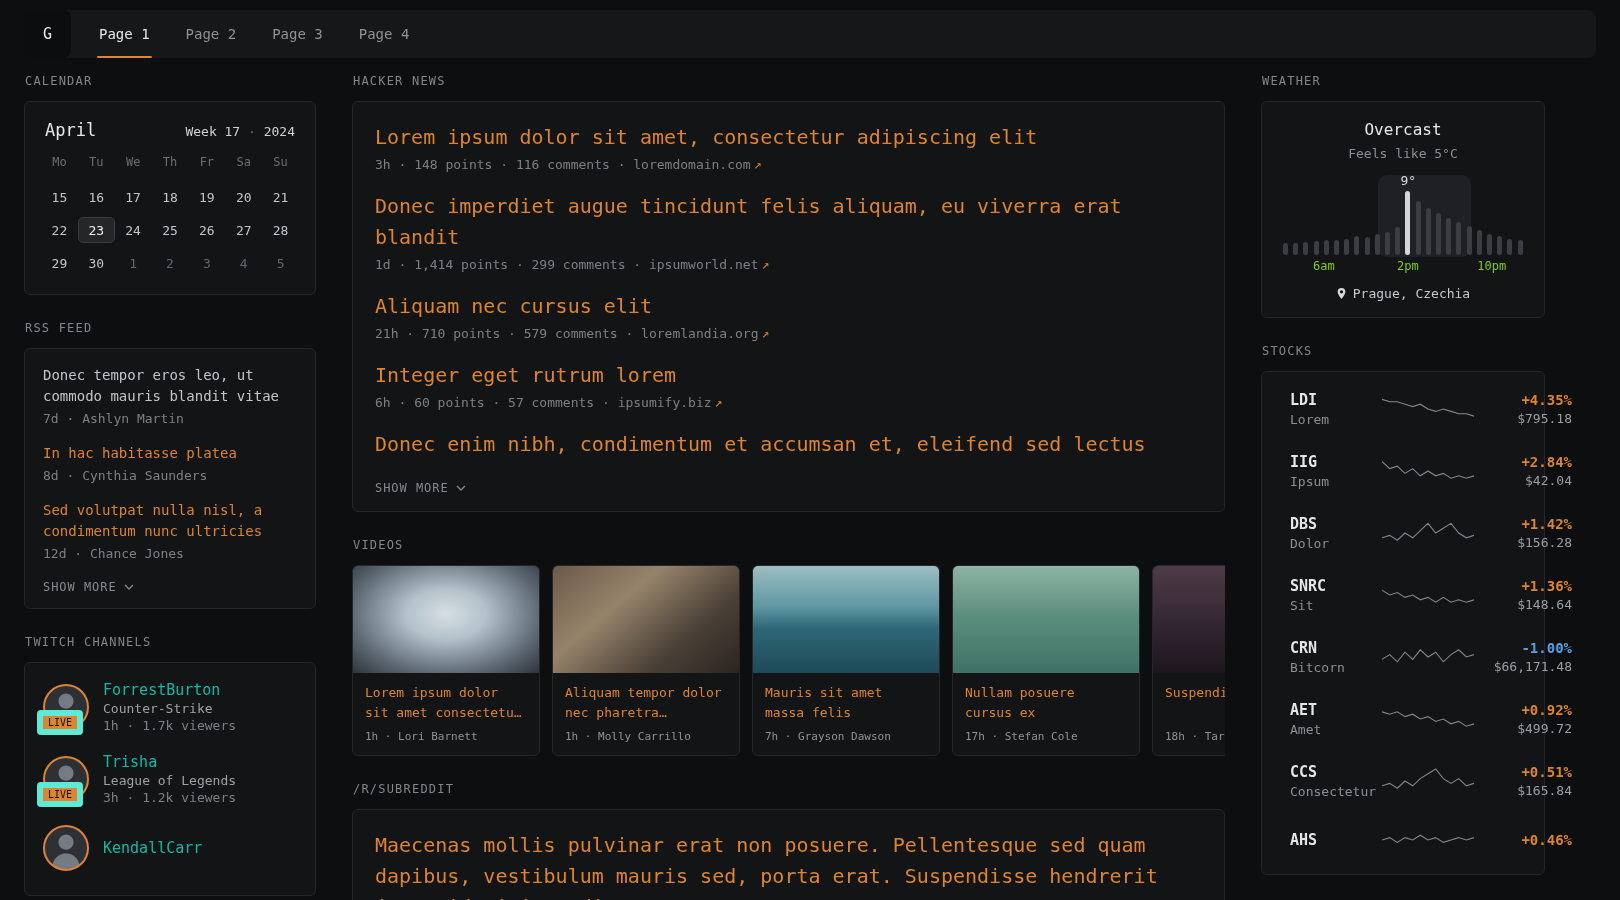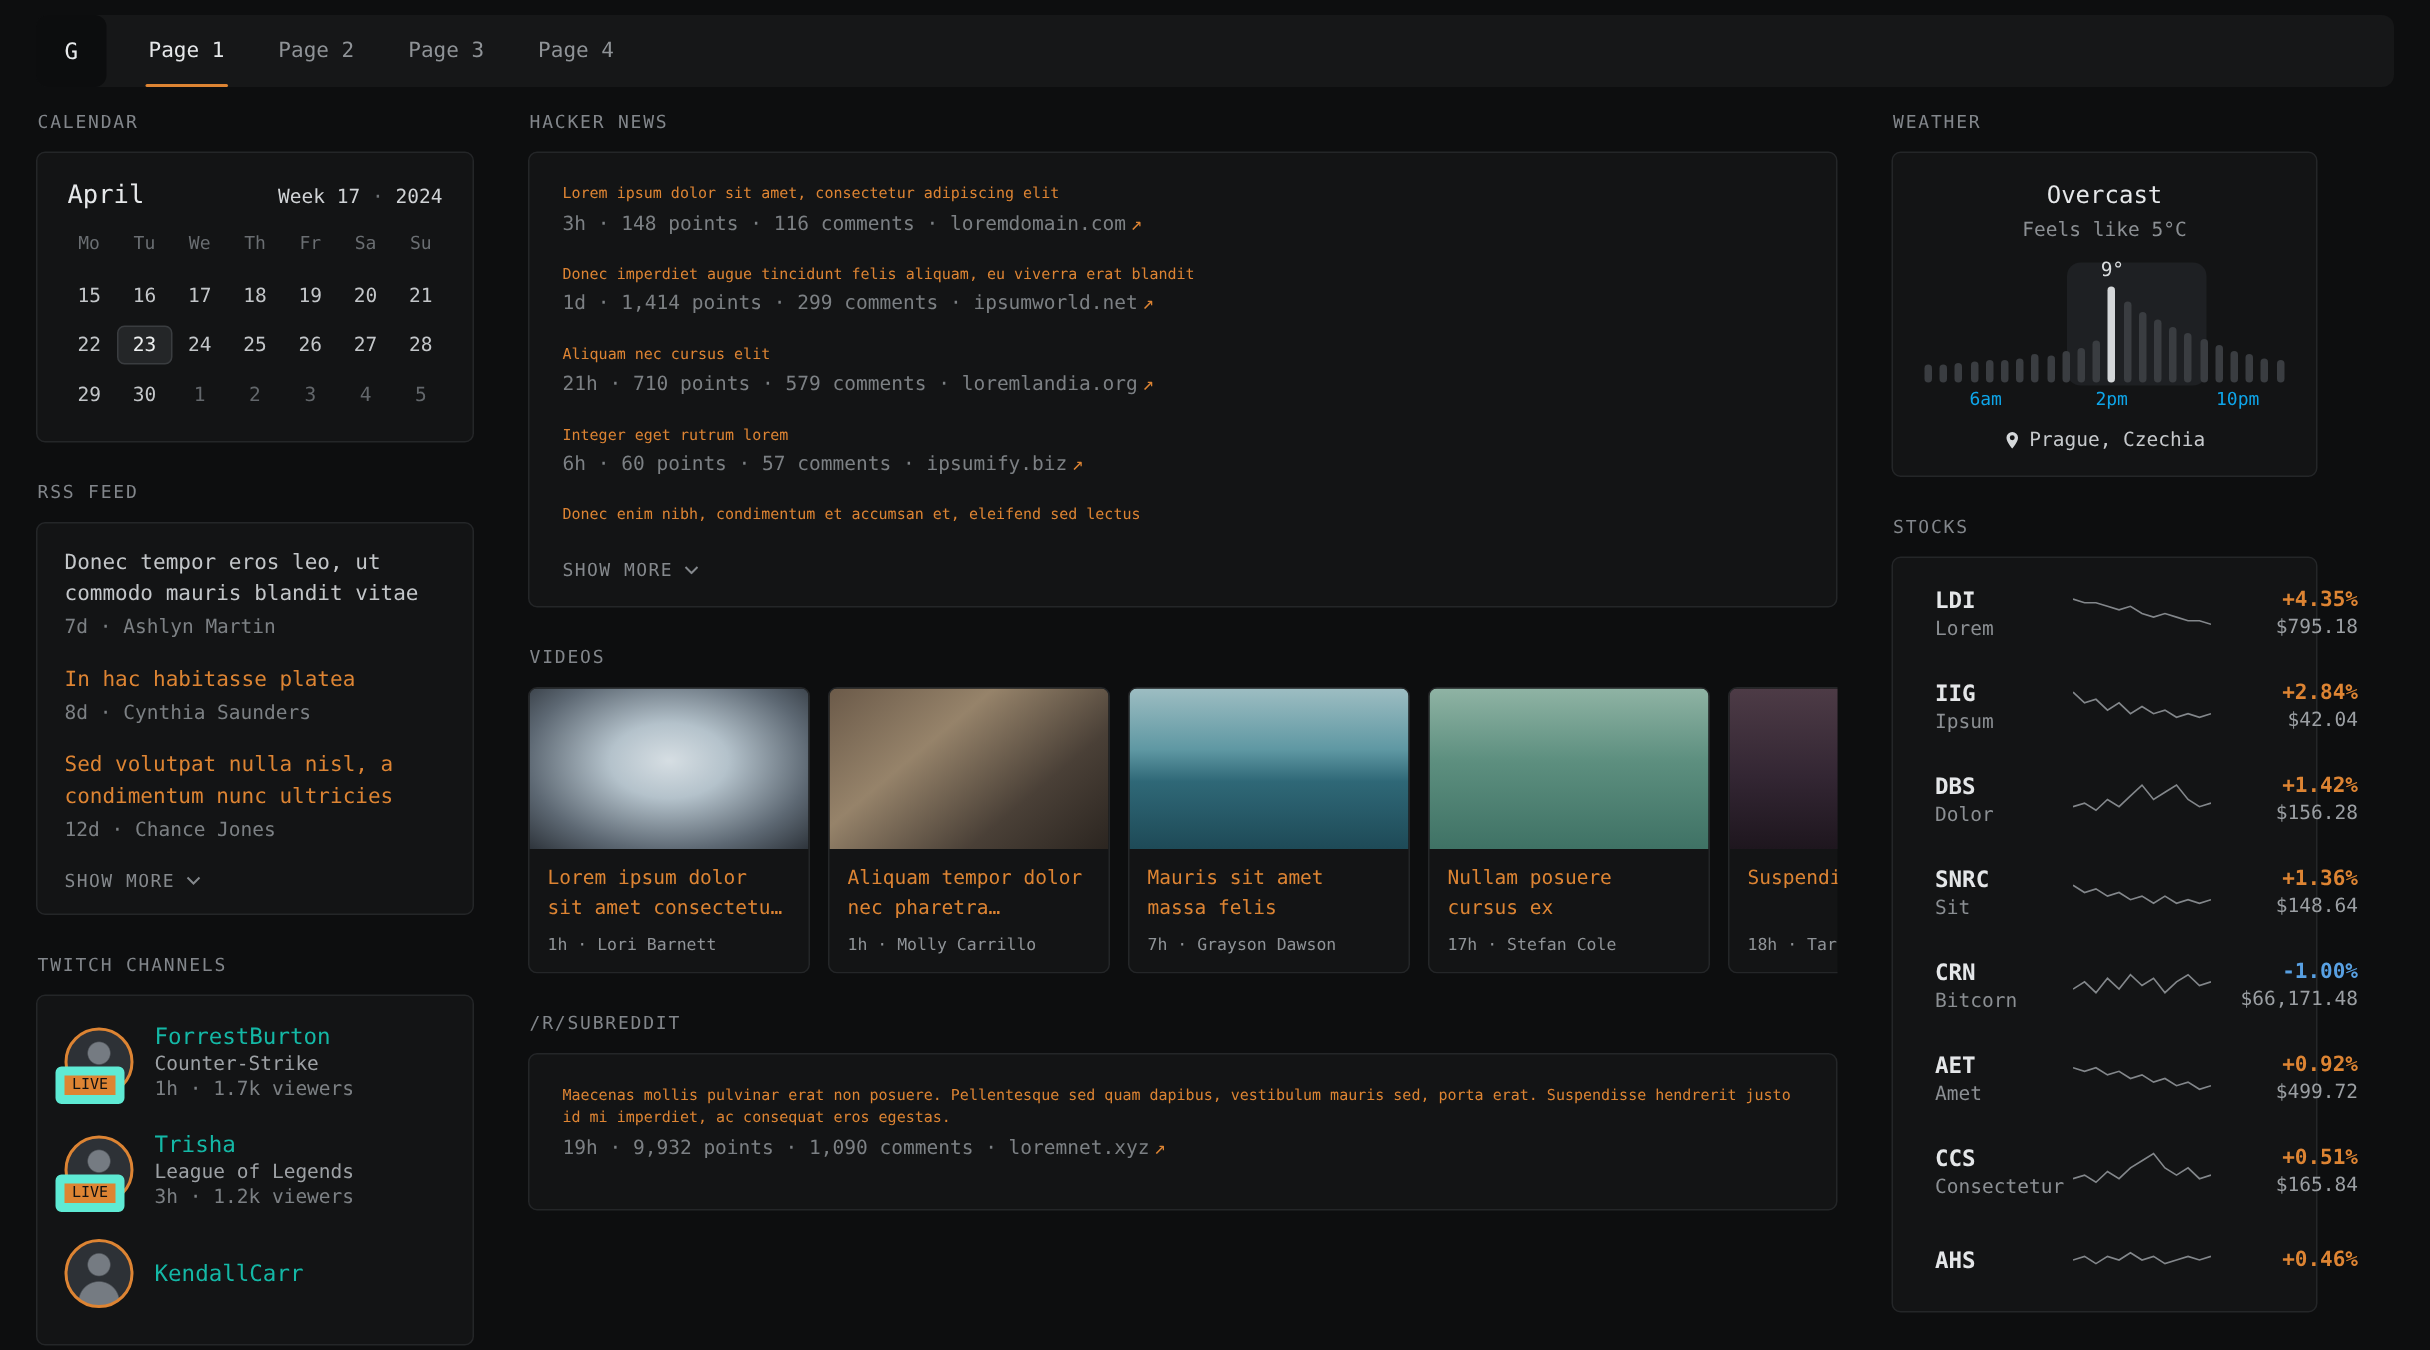--- a/index.html
+++ b/index.html
@@ -43,21 +43,21 @@
   .cal-cell.sel { background:#242628; border:1px solid #3a3d40; border-radius:5px; color:#eef0f1; }
   .cal-cell.muted { color:#63676b; }
 
   
   .rss-card { padding:16px 18px 14px; }
   .hn-card { padding:20px 22px 16px; }
   .sub-card { padding:20px 22px 16px; }
   .feed-item { margin-bottom:17px; }
   .hn-card .feed-item { margin-bottom:19px; }
   .feed-title { display:block; color:var(--accent); font-size:14px; line-height:1.5; }
-  .hn-card .feed-title, .sub-card .feed-title { font-size:10px; line-height:1.55; }
+  .hn-card .feed-title, .sub-card .feed-title { font-size:20px; line-height:1.55; }
   .feed-title.read { color:#c3c6c9; }
   .feed-meta { color:#7c8084; font-size:13px; margin-top:4px; }
   .ext { color:var(--accent); margin-left:3px; }
   .show-more { display:inline-flex; align-items:center; gap:7px; color:#85898d; font-size:12px;
                letter-spacing:0.08em; margin-top:2px; cursor:pointer; background:none; border:none;
                font-family:inherit;justify-content:center; }
 
   
   .twitch-card { padding:18px; }
   .channel { display:flex; gap:14px; margin-bottom:20px; align-items:center; }
@@ -96,21 +96,21 @@
   .w-cond { font-size:16px; color:#e6e8ea; }
   .w-feels { font-size:13px; color:#8b8f93; margin-top:7px; }
   .w-chart { position:relative; height:98px; margin-top:14px; }
   .w-day-band { position:absolute; left:40%; width:37%; top:0; bottom:16px; background:#1e2023; border-radius:9px; }
   .w-bars { position:absolute; left:2%; right:2%; bottom:18px; height:64px;
             display:flex; align-items:flex-end; justify-content:space-between; }
   .wbar { width:5px; border-radius:2.5px; background:#3a3d41; }
   .wbar.peak { background:#d4d7d9; }
   .w-peak { position:absolute; top:-2px; transform:translateX(-50%); font-size:13px; color:#d9dcde; }
   .w-times { position:absolute; left:2%; right:2%; bottom:0; height:14px; }
-  .w-time { position:absolute; transform:translateX(-50%); font-size:12px; color:#0ea5e9;text-align:right; }
+  .w-time { position:absolute; transform:translateX(-50%); font-size:12px; color:#84cc16;text-align:right; }
   .w-loc { margin-top:13px; display:flex; justify-content:center; align-items:center; gap:6px;
            font-size:13px; color:#c6c9cc; }
 
   
   .stocks-card { padding:6px 28px; }
   .stock-row { display:flex; align-items:center; justify-content:space-between; padding:13px 0; }
   .stock-id { width:92px; flex:none; }
   .stock-ticker { font-size:15px; font-weight:bold; color:#e4e6e8; }
   .stock-name { font-size:13px; color:#8b8f93; margin-top:3px; }
   .spark { flex:none; stroke:#83878b; fill:none; stroke-width:1.1; }

